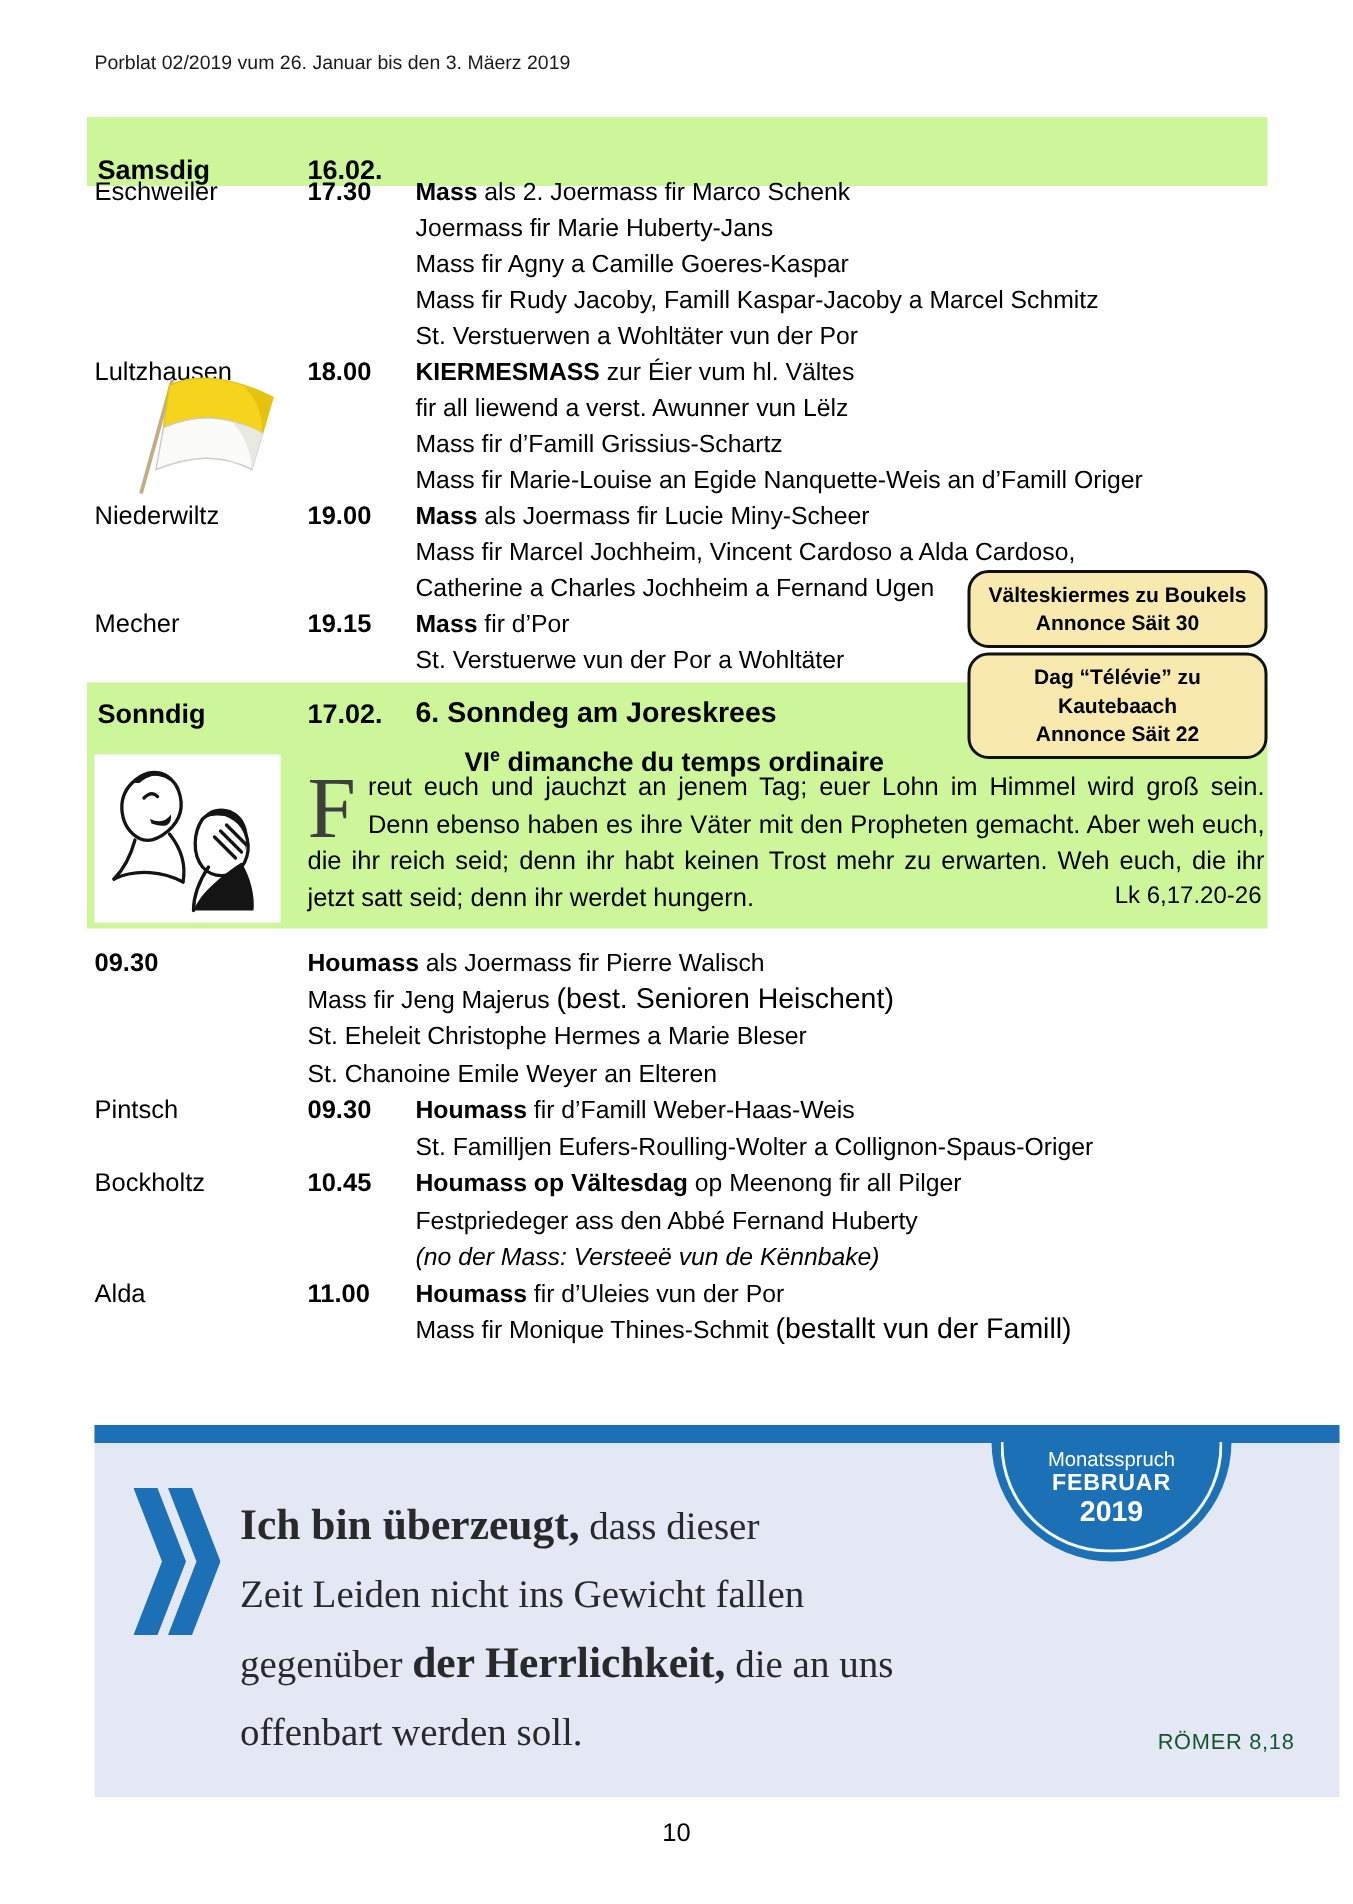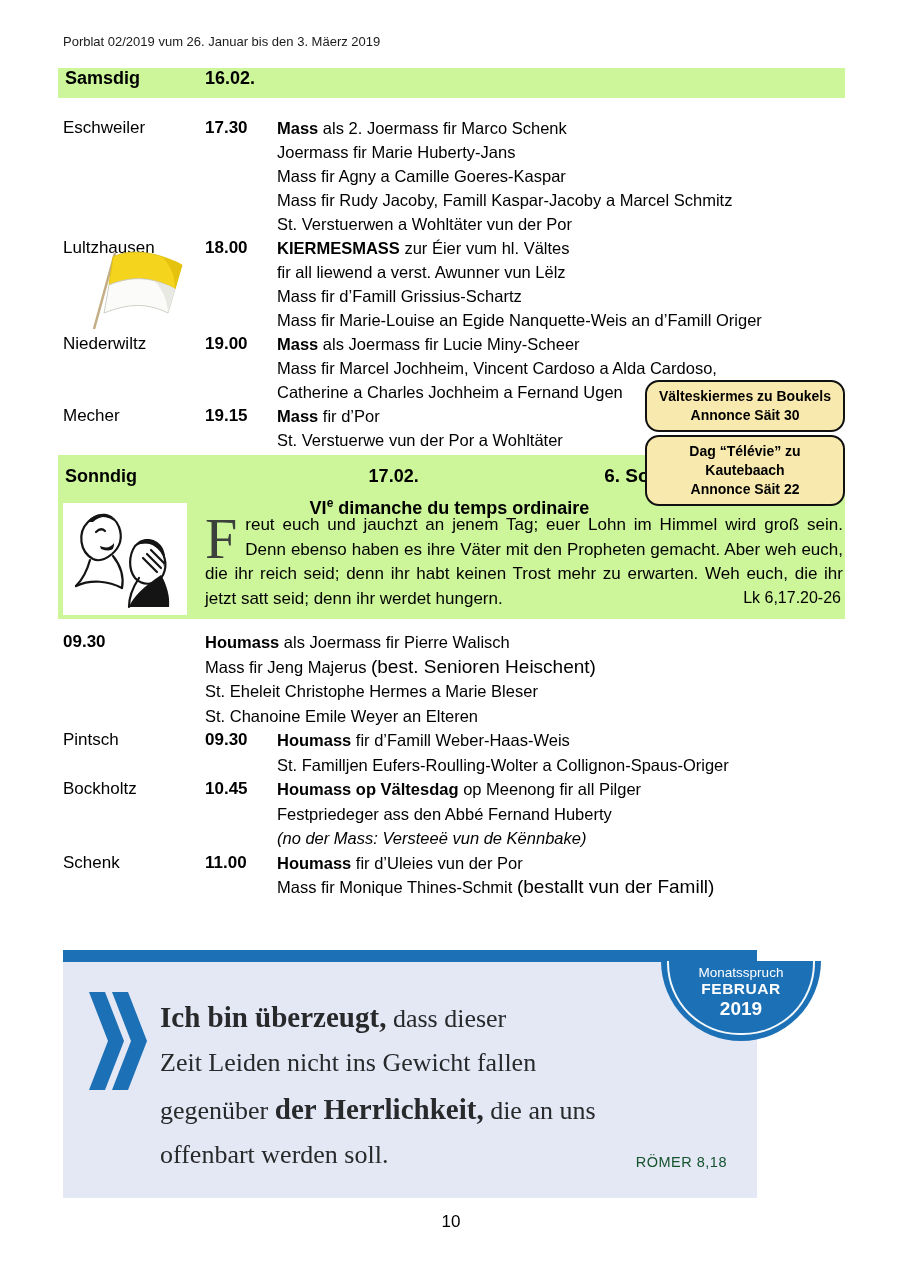--- a/index.html
+++ b/index.html
@@ -4,21 +4,21 @@
 <style>
   html,body{margin:0;padding:0;}
   body{
     width:902px;height:1269px;position:relative;background:#fff;
     font-family:"Liberation Sans", sans-serif;color:#000;overflow:hidden;
   }
   
   .doc-header{position:absolute;left:63px;top:34px;font-size:13px;color:#1a1a1a;}
   
   .band{position:absolute;left:58px;width:787px;background:#ccf699;}
-  .band-sat{top:68px;height:30px;display:flex;align-items:flex-start;padding-left:7px;box-sizing:border-box;}
+  .band-sat{top:78px;height:46px;display:flex;align-items:flex-end;padding-left:7px;box-sizing:border-box;}
   .band-sat .day{width:140px;font-weight:bold;font-size:18px;}
   .band-sat .date{font-weight:bold;font-size:18px;}
   
   .schedule{position:absolute;left:63px;right:57px;}
   .sched-sat{top:116px;}
   .sched-sun{top:630px;}
   .sched-row{display:grid;grid-template-columns:142px 72px 1fr;}
   .col-place{font-size:17px;line-height:24px;}
   .sched-sun .col-place,.sched-sun .col-time{line-height:24.5px;}
   .col-time{font-size:17px;font-weight:bold;line-height:24px;}
@@ -31,38 +31,38 @@
   .notes{position:absolute;right:57px;top:380px;width:200px;z-index:6;}
   .note-box{
     background:#f8e9ae;border:2px solid #111;border-radius:14px;
     padding:5px 4px;margin-bottom:3px;text-align:center;
     font-weight:bold;font-size:14px;line-height:19px;box-sizing:border-box;
   }
   
   .flag-wrap{position:absolute;left:85px;top:250px;width:115px;height:84px;pointer-events:none;}
   
   .sun-block{position:absolute;left:58px;top:455px;width:787px;height:164px;background:#ccf699;box-sizing:border-box;padding-top:6px;}
-  .sun-head{display:flex;padding-left:7px;height:30px;align-items:center;justify-content:space-between;}
+  .sun-head{display:flex;padding-left:7px;height:30px;align-items:center;}
   .sun-head .day{width:140px;font-weight:bold;font-size:18px;}
   .sun-head .date{width:72px;font-weight:bold;font-size:18px;}
   .sun-head .title{font-weight:bold;font-size:19px;}
   .sun-subtitle{text-align:center;padding-right:4px;font-weight:bold;font-size:18px;height:26px;line-height:24px;}
   .sun-subtitle sup{font-size:12px;}
   .faces-box{position:absolute;left:5px;top:48px;width:124px;height:112px;background:#fff;}
   .gospel{
     position:absolute;left:147px;right:2px;top:58px;
     font-size:17px;line-height:24.5px;text-align:justify;
   }
   .dropcap{
     float:left;font-family:"Liberation Serif", serif;font-size:58px;line-height:46px;
     margin:3px 8px 0 0;color:#3c403c;
   }
   .gospel-ref{position:absolute;right:2px;bottom:1px;font-size:16px;background:#ccf699;padding-left:8px;}
   
-  .quote-box{position:absolute;left:63px;top:950px;width:694px;height:248px;background:#e4e7f4;}
+  .quote-box{position:absolute;left:63px;top:950px;width:830px;height:248px;background:#e4e7f4;}
   .quote-bar{position:absolute;top:0;left:0;right:0;height:12px;background:#1c70b5;}
   .badge{
     position:absolute;left:598px;top:11px;width:160px;height:80px;background:#1c70b5;
     border-radius:0 0 80px 80px;z-index:3;text-align:center;color:#fff;
   }
   .badge-ring{
     position:absolute;left:6px;right:6px;top:0;bottom:6px;
     border:2px solid rgba(255,255,255,.95);border-top:none;border-radius:0 0 72px 72px;
   }
   .badge-l1{position:relative;font-size:13.5px;padding-top:4px;}
@@ -212,21 +212,21 @@
     <div class="sched-row">
       <div class="col-place">Bockholtz</div>
       <div class="col-time">10.45</div>
       <div class="col-details">
         <div class="line"><span class="seg-b">Houmass op Vältesdag</span><span> op Meenong fir all Pilger</span></div>
         <div class="line"><span>Festpriedeger ass den Abbé Fernand Huberty</span></div>
         <div class="line"><span class="seg-i">(no der Mass: Versteeë vun de Kënnbake)</span></div>
       </div>
     </div>
     <div class="sched-row">
-      <div class="col-place">Schenk</div>
+      <div class="col-place">Alda</div>
       <div class="col-time">11.00</div>
       <div class="col-details">
         <div class="line"><span class="seg-b">Houmass</span><span> fir d’Uleies vun der Por</span></div>
         <div class="line"><span>Mass fir Monique Thines-Schmit </span><span class="seg-s">(bestallt vun der Famill)</span></div>
       </div>
     </div>
   </div>
 
 <div class="quote-box">
   <div class="quote-bar"></div>

